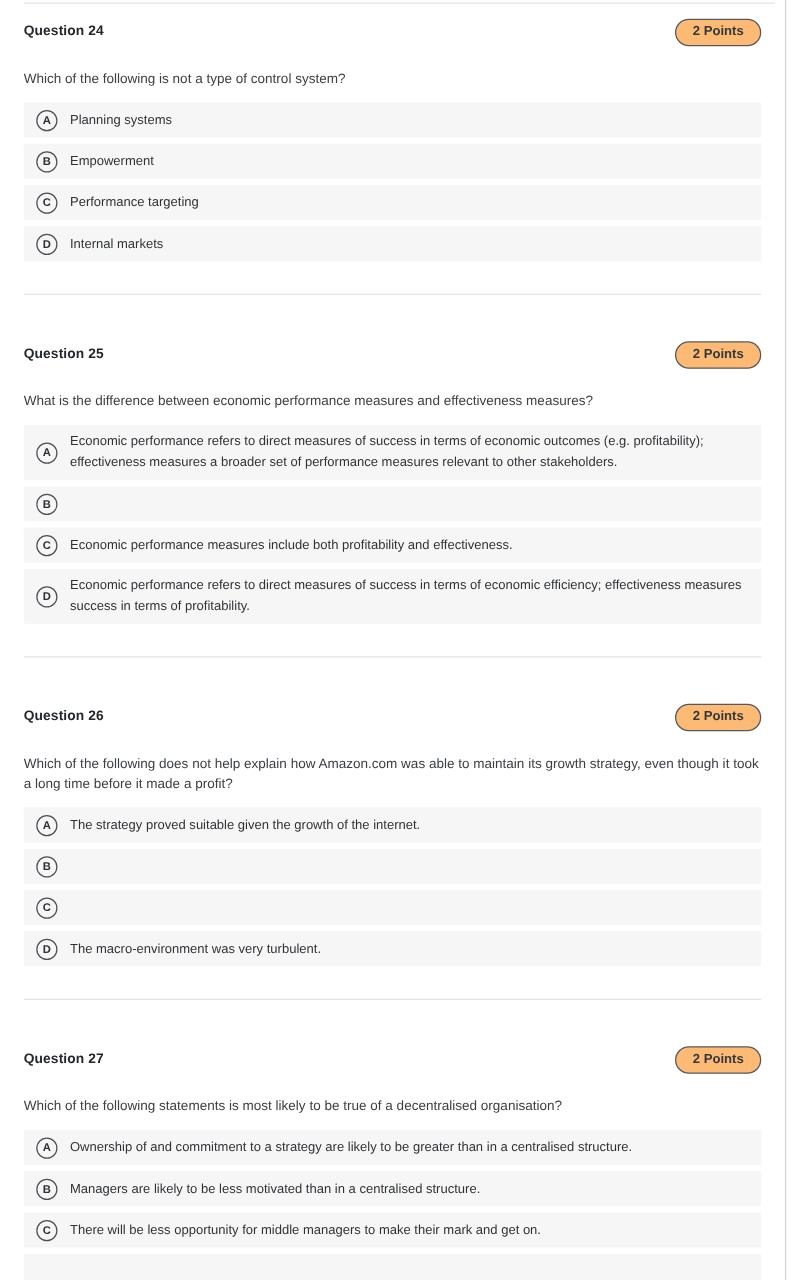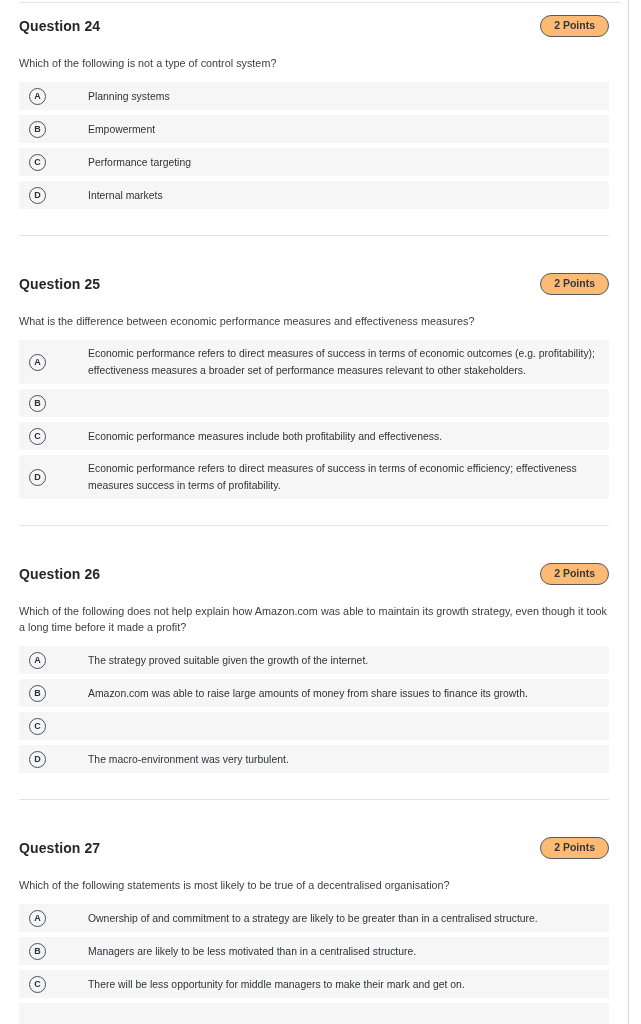--- a/index.html
+++ b/index.html
@@ -38,21 +38,21 @@
     padding: 0 19px;
   }
   .q-header {
     display: flex;
     align-items: center;
     justify-content: space-between;
     height: 40px;
     padding-top: 6px;
   }
   .q-title {
-    font-size: 14px;
+    font-size: 11px;
     font-weight: 600;
     letter-spacing: 0.1px;
     color: #23272b;
     line-height: 1.2;
   }
   .points-badge {
     border: 1px solid #55585c;
     border-radius: 20px;
     font-size: 10.5px;
     font-weight: 600;
@@ -98,21 +98,20 @@
     color: #2c3034;
     margin-right: 10px;
     line-height: 1;
     background: transparent;
   }
   .opt-text {
     font-size: 10.4px;
     line-height: 17px;
     color: #2f3337;
     letter-spacing: 0.01px;
-    margin-left: 32px;
   }
   .q-divider {
     height: 1px;
     background: #e3e4e6;
     margin: 0 19px;
   }
   .spacer-before-divider { height: 26px; }
   .spacer-after-divider { height: 25px; }
 </style>
 </head>
@@ -191,21 +190,20 @@
     </div>
     <div class="q-prompt">Which of the following does not help explain how Amazon.com was able to maintain its growth strategy, even though it took a long time before it made a profit?</div>
     <div class="options">
   <div class="option-row">
     <span class="opt-letter">A</span>
     <span class="opt-text">The strategy proved suitable given the growth of the internet.</span>
   </div>
 
   <div class="option-row">
     <span class="opt-letter">B</span>
-    <span class="opt-text">Amazon.com was able to raise large amounts of money from share issues to finance its growth.</span>
   </div>
 
   <div class="option-row">
     <span class="opt-letter">C</span>
   </div>
 
   <div class="option-row">
     <span class="opt-letter">D</span>
     <span class="opt-text">The macro-environment was very turbulent.</span>
   </div>

